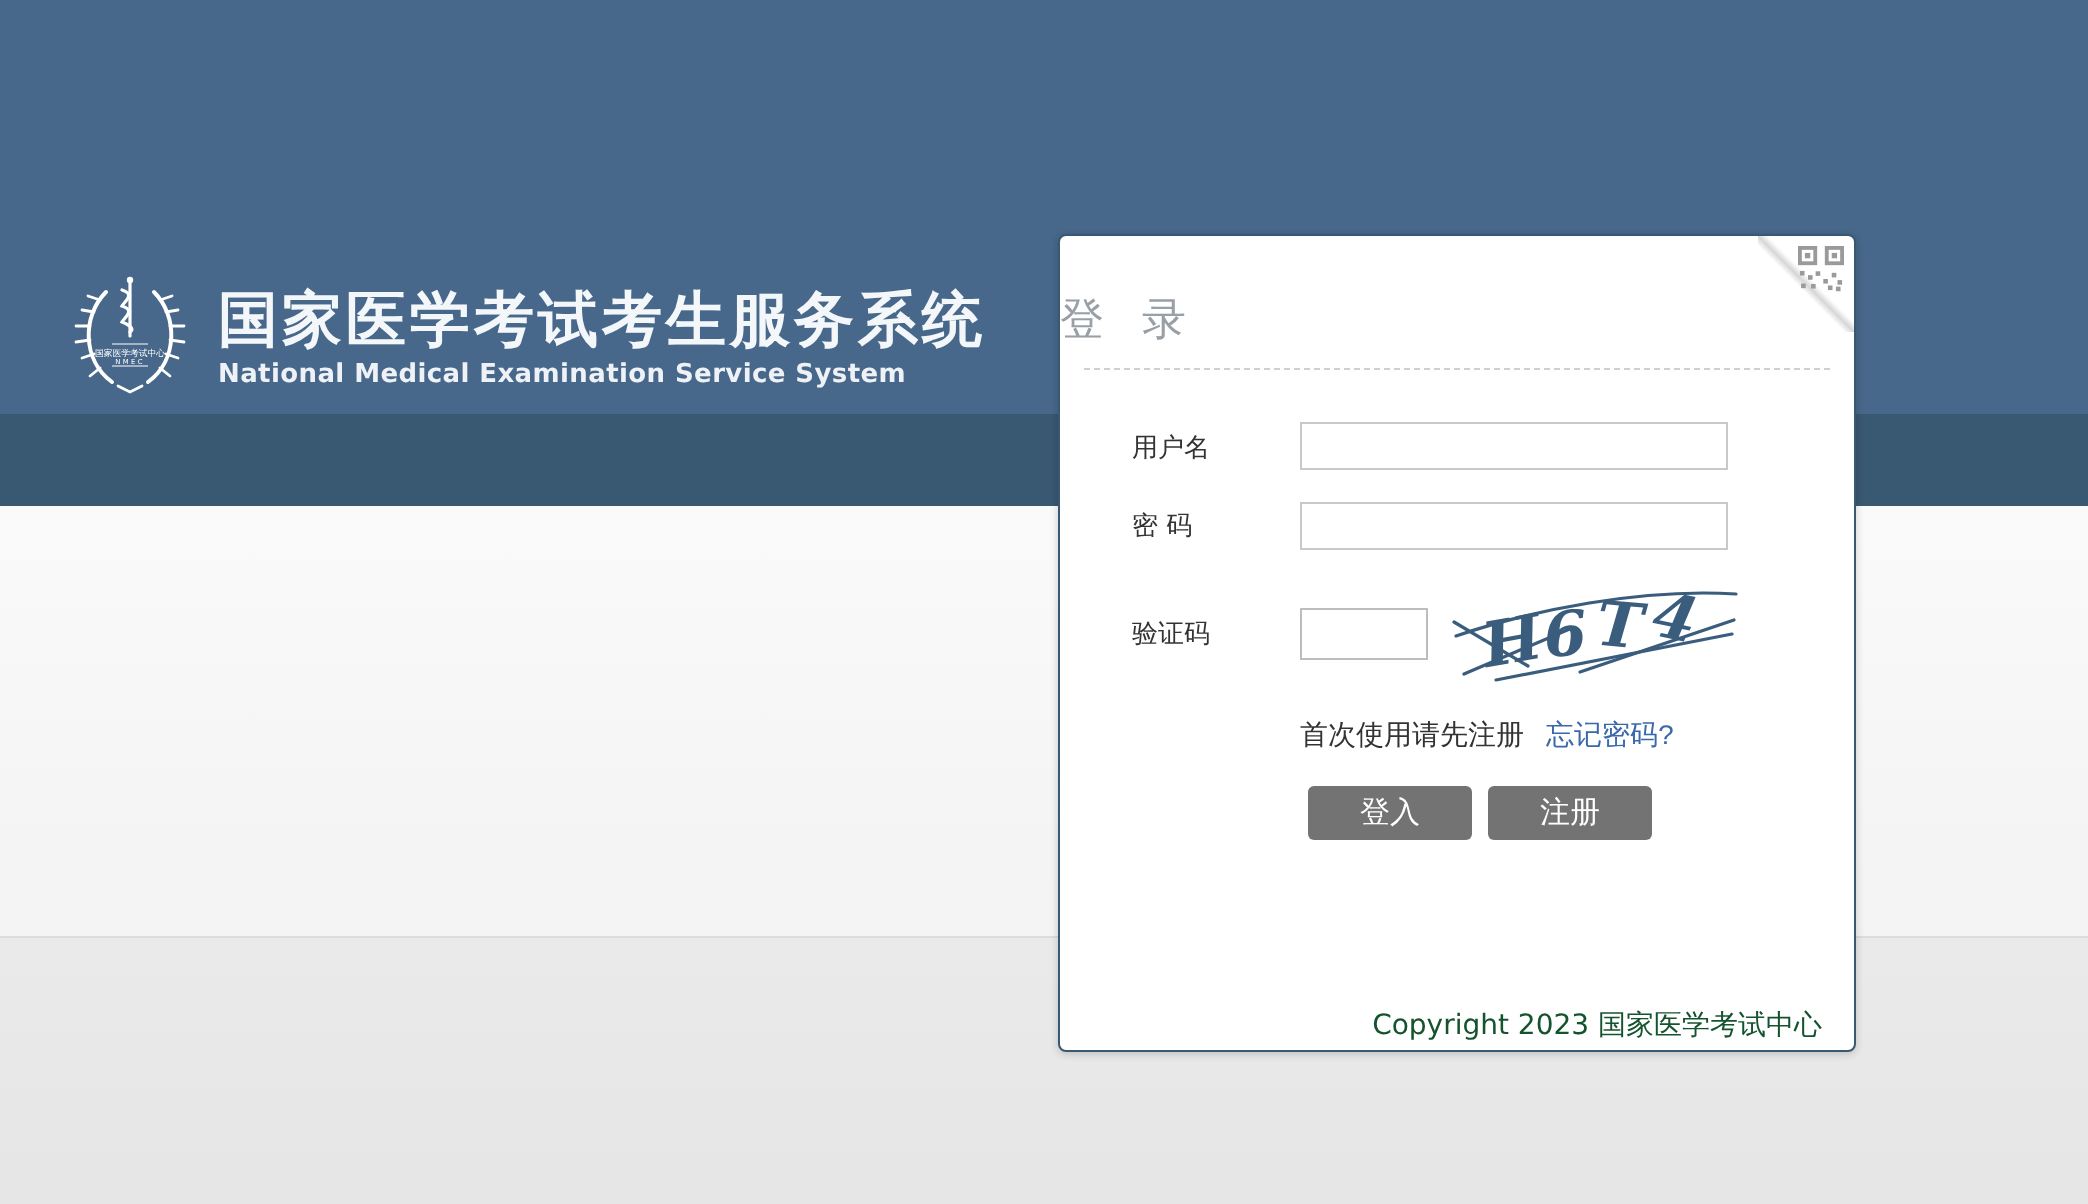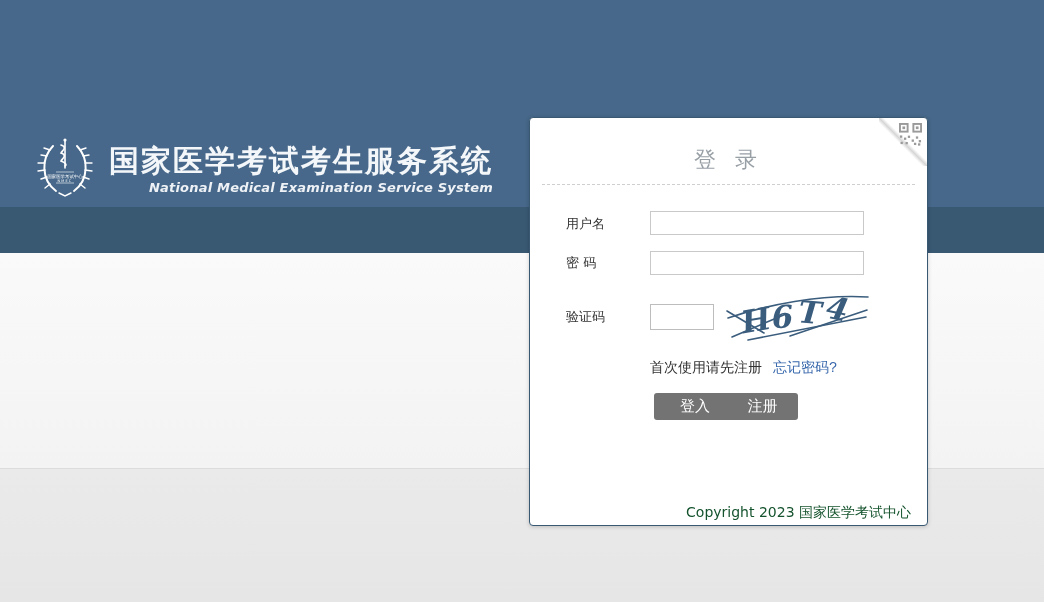--- a/index.html
+++ b/index.html
@@ -14,46 +14,46 @@
   .mid-bg{position:absolute;left:0;top:253px;width:1044px;height:215px;
     background:linear-gradient(#fafafa,#f3f3f3);}
   .bottom-bg{position:absolute;left:0;top:468px;width:1044px;height:134px;
     border-top:1px solid #dcdcdc;background:linear-gradient(#eaeaea,#e6e6e6);box-sizing:border-box;}
 
   
   .brand{position:absolute;left:33px;top:136px;display:flex;align-items:flex-start;color:#fff;}
   .emblem{width:64px;height:64px;flex:0 0 auto;}
   .brand-text{margin-left:12px;padding-top:8px;}
   .brand-title{font-size:30px;font-weight:bold;letter-spacing:2px;color:#f4f7fa;line-height:1.1;}
-  .brand-sub{font-size:13px;font-style:italic;font-weight:bold;color:#eef2f6;margin-top:3px;letter-spacing:0.2px;text-align:right;}
+  .brand-sub{font-size:13px;font-weight:bold;color:#eef2f6;margin-top:3px;letter-spacing:0.2px;}
 
   
   .panel{position:absolute;left:529px;top:117px;width:399px;height:409px;background:#fff;
     border:1px solid #395872;border-radius:4px;box-shadow:0 1px 4px rgba(0,0,0,.18);box-sizing:border-box;}
   .fold{position:absolute;top:0;right:0;width:48px;height:48px;
     background:linear-gradient(45deg,rgba(0,0,0,0) 45%,rgba(0,0,0,0.16) 50%,rgba(255,255,255,0) 55%);
     border-top-right-radius:3px;cursor:pointer;}
   .fold svg{position:absolute;top:5px;right:5px;width:23px;height:23px;}
-  .panel-title{position:absolute;left:0;top:27px;width:100%;text-align:center;
+  .panel-title{position:absolute;left:0;top:27px;width:100%;
     font-size:22px;color:#98a0a6;letter-spacing:6px;}
   .divider{position:absolute;left:12px;right:12px;top:66px;border-top:1px dashed #cfcfcf;}
 
   .fld-label{position:absolute;left:36px;font-size:13px;color:#333;}
   .txt{position:absolute;left:120px;width:214px;height:24px;box-sizing:border-box;
     border:1px solid #c9c9c9;font-size:14px;padding:2px 5px;background:#fff;outline:none;}
   .txt.small{width:64px;height:26px;border-color:#bdbdbd;}
   .captcha{position:absolute;left:196px;top:172px;width:144px;height:54px;cursor:pointer;}
 
   .hint{position:absolute;left:120px;top:241px;font-size:14px;color:#333;}
   .forgot{position:absolute;left:243px;top:241px;font-size:14px;color:#3968ac;text-decoration:none;cursor:pointer;font-family:Liberation Mono, monospace;}
 
   .btn{position:absolute;top:275px;height:27px;border:none;border-radius:3px;
     background:#737373;color:#fff;font-size:15px;font-family:inherit;cursor:pointer;line-height:27px;text-align:center;padding:0;}
   .btn-login{left:124px;width:82px;}
-  .btn-reg{left:197px;width:71px;}
+  .btn-reg{left:214px;width:82px;}
 
   .copyright{position:absolute;right:16px;top:386px;font-size:14px;color:#14532d;}
 </style>
 </head>
 <body>
 
 <div class="stage">
 
   <div class="header-top"></div>
   <div class="header-band"></div>

